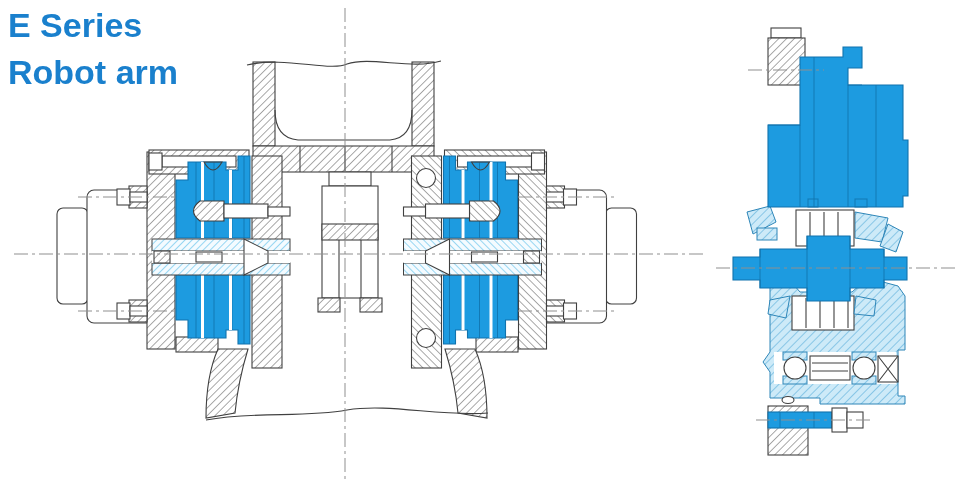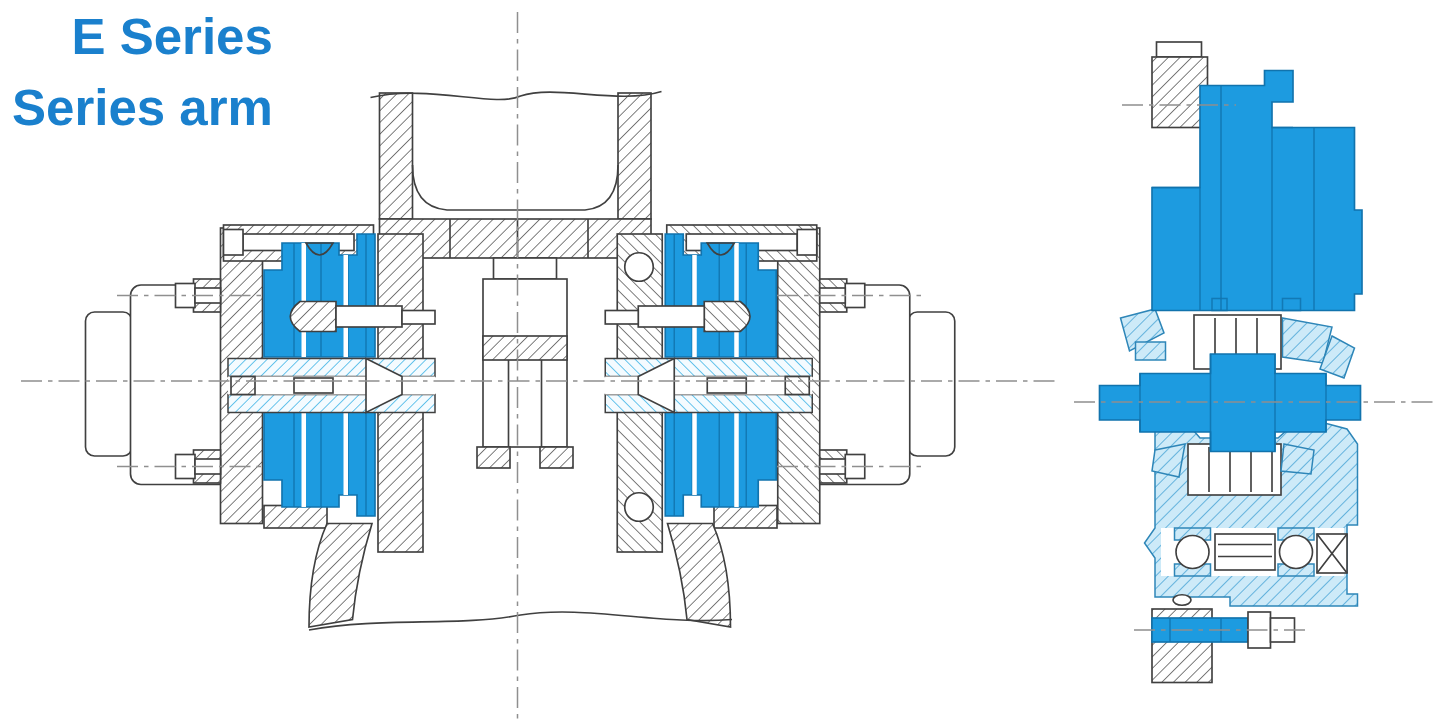--- a/index.html
+++ b/index.html
@@ -1,38 +1,38 @@
 <!DOCTYPE html>
 <html style="--title: #1a80cd; --hl: #1d9be0; --hld: #1173ad; --ln: #404040; --cl: #8f8f8f; --sh: #49b8e8; --hf: #cdeaf8; --hh: #4fa8d8;"><head>
 <meta charset="utf-8">
 <style>
   html,body{margin:0;padding:0;background:#fff;}
   .stage{position:relative;width:963px;height:485px;background:#fff;overflow:hidden;
          font-family:"Liberation Sans",sans-serif;}
   .stage svg{position:absolute;left:0;top:0;}
-  .title{position:absolute;left:8px;top:2px;color:var(--title,#1a80cd);font-weight:700;text-align:right;}
+  .title{position:absolute;left:8px;top:2px;color:var(--title,#1a80cd);font-weight:700;}
   .title .t1,.title .t2{font-size:34px;line-height:47px;letter-spacing:0px;}
   
   .ln{stroke:var(--ln,#404040);fill:none;stroke-width:1.1;}
   .wht{fill:#ffffff;stroke:var(--ln,#404040);stroke-width:1.1;}
   .hat{fill:url(#hb);stroke:var(--ln,#404040);stroke-width:1.1;}
   .hatc{fill:url(#hc);stroke:var(--ln,#404040);stroke-width:1;}
   .hatb{fill:url(#hx);stroke:#2e86b8;stroke-width:1;}
   .blu{fill:var(--hl,#1d9be0);stroke:var(--hld,#1173ad);stroke-width:1.1;}
   .bluln{stroke:var(--hld,#1173ad);fill:none;stroke-width:1;opacity:.85;}
   .cl{stroke:var(--cl,#8f8f8f);stroke-width:1;fill:none;stroke-dasharray:14 4 3 4;}
 </style>
 </head>
 <body style="background: rgb(255, 255, 255);">
 
 <div class="stage">
 
   <div class="title">
     <div class="t1">E Series</div>
-    <div class="t2">Series arm</div>
+    <div class="t2">Robot arm</div>
   </div>
 
   <svg width="963" height="485" viewBox="0 0 963 485" xmlns="http://www.w3.org/2000/svg">
     <defs>
       <pattern id="hb" patternUnits="userSpaceOnUse" width="5.5" height="5.5" patternTransform="rotate(45)">
         <rect width="5.5" height="5.5" fill="#ffffff"></rect>
         <line x1="0" y1="0" x2="0" y2="5.5" style="stroke:var(--ln,#404040);stroke-width:0.9"></line>
       </pattern>
       <pattern id="hc" patternUnits="userSpaceOnUse" width="5" height="5" patternTransform="rotate(45)">
         <rect width="5" height="5" fill="#f4fbff"></rect>

